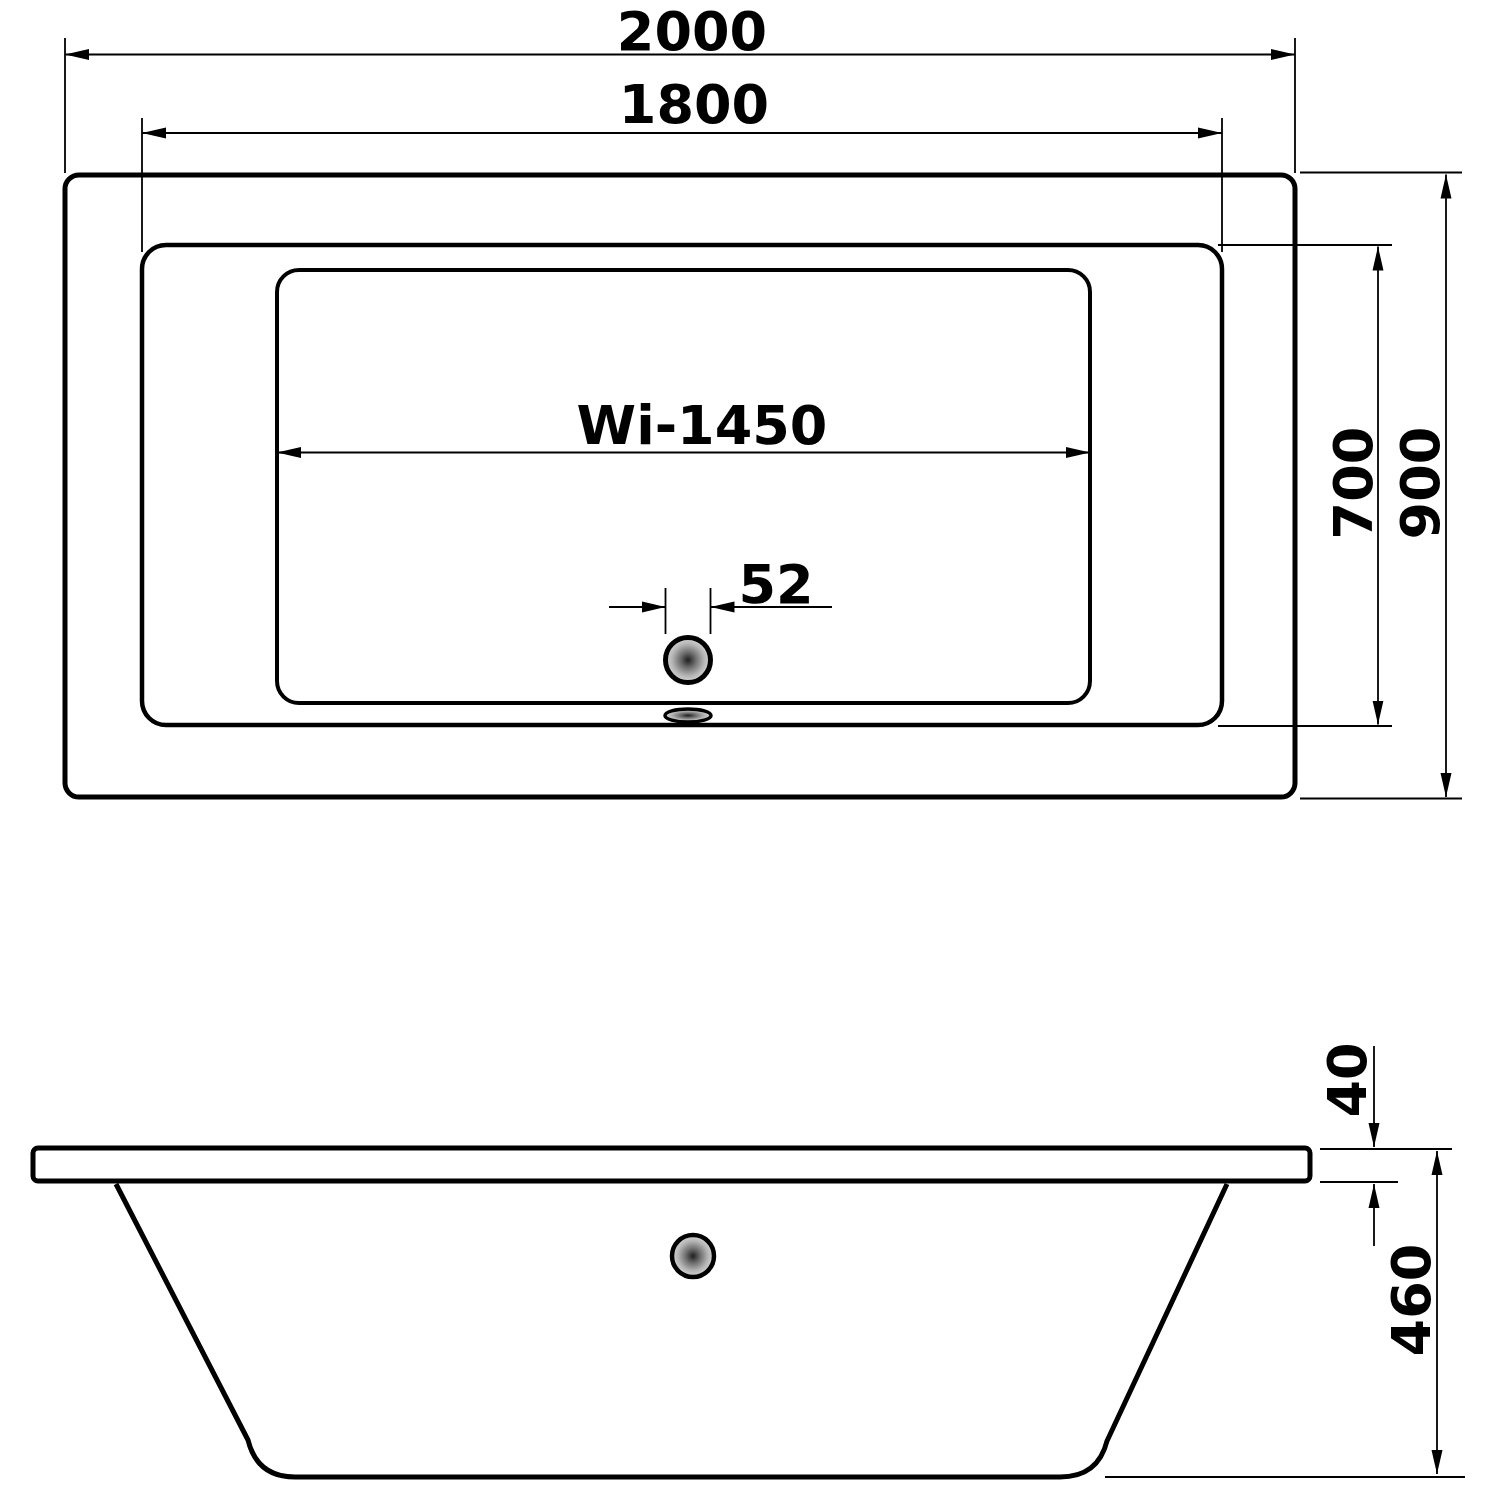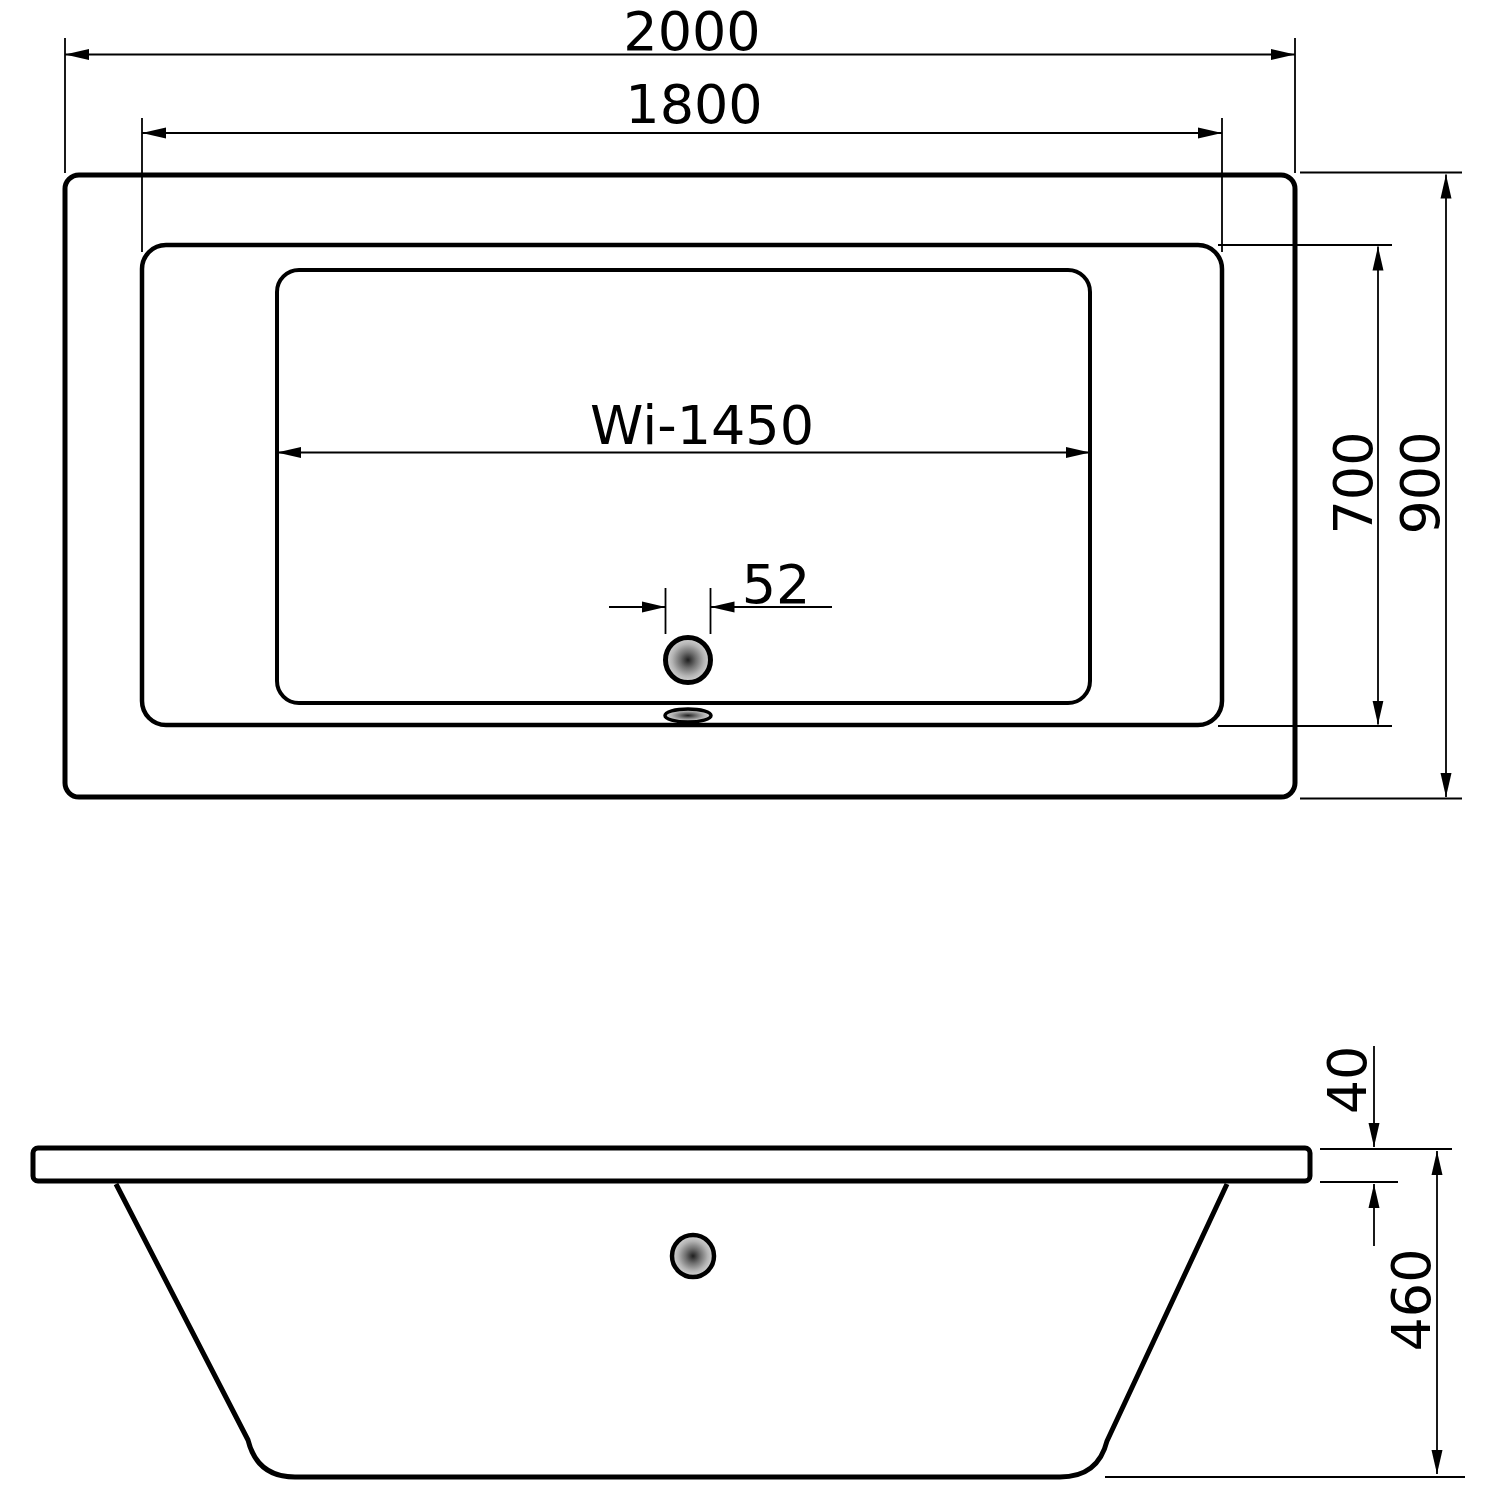--- a/index.html
+++ b/index.html
@@ -1,16 +1,16 @@
 <!DOCTYPE html>
 <html><head>
 <meta charset="utf-8">
 <style>
   html,body{margin:0;padding:0;background:#ffffff;}
-  .stage{width:1500px;height:1500px;position:relative;background:#8b5cf6;overflow:hidden;}
+  .stage{width:1500px;height:1500px;position:relative;background:#8b5cf6;overflow:hidden;font-weight:bold;}
   svg{display:block;}
   text{font-family:"DejaVu Sans","Liberation Sans",sans-serif;fill:#000000;}
   .dim-text{font-size:54px;}
   .thick{fill:none;stroke:#000000;stroke-linecap:butt;}
   .thin{fill:none;stroke:#000000;stroke-width:1.8;}
 </style>
 </head>
 <body>
 
 <div class="stage">

